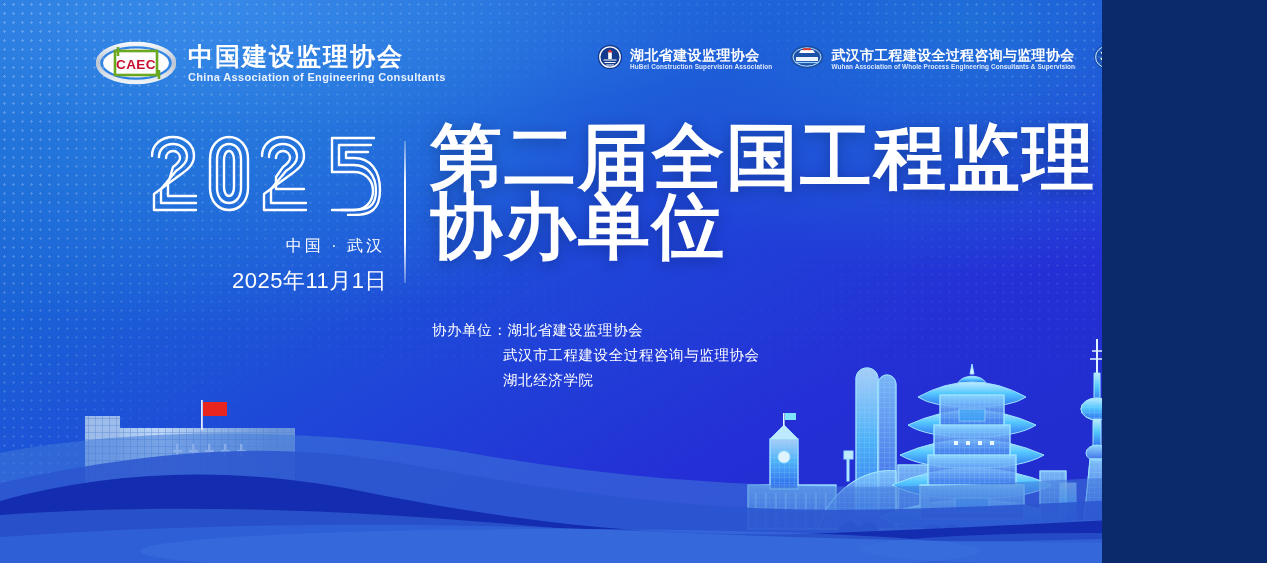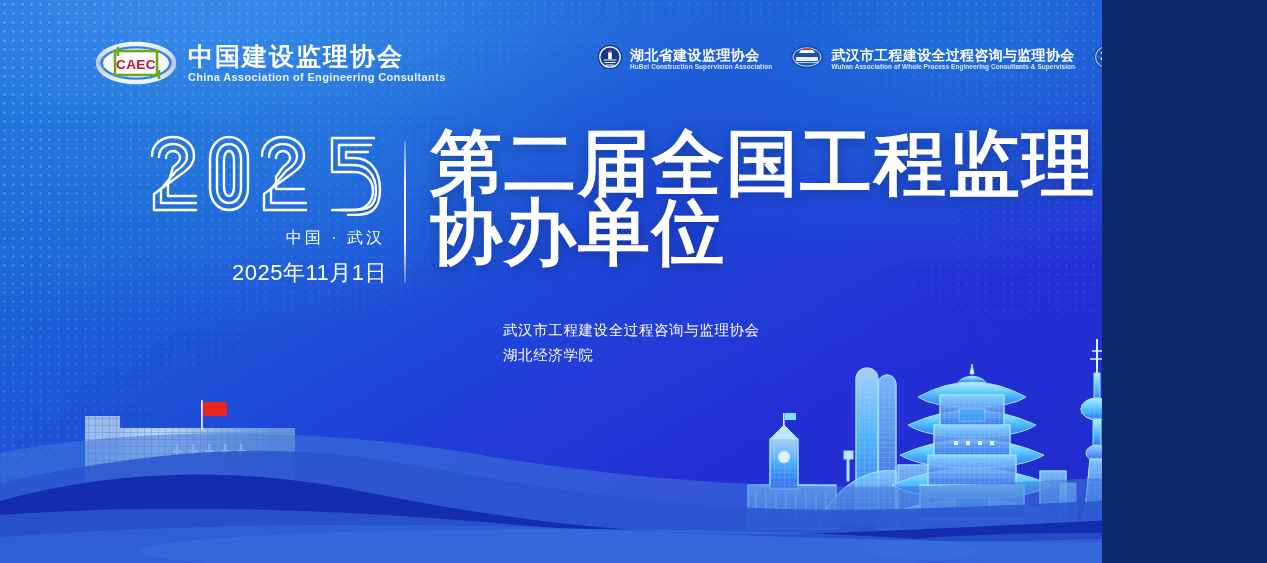--- a/index.html
+++ b/index.html
@@ -58,27 +58,27 @@
   .o1 .org-cn{ font-size:14px; letter-spacing:.4px; }
   .o1 .org-en{ font-size:6.4px; letter-spacing:.15px; }
   .o2 .org-cn{ font-size:14px; letter-spacing:.3px; }
   .o2 .org-en{ font-size:6.4px; letter-spacing:.1px; }
   .o3 .org-cn{ font-size:15px; letter-spacing:1.5px; font-style:italic; }
   .o3 .org-en{ font-size:6.2px; letter-spacing:.3px; }
 
   
   .yearblock{ position:absolute; left:148px; top:132px; width:245px; }
   .year-svg{ display:block; width:234px; height:84px; }
-  .sub1{ color:#fff; font-size:16px; letter-spacing:3px; text-align:right; margin-top:12px; padding-right:8px; }
+  .sub1{ color:#fff; font-size:16px; letter-spacing:3px; text-align:right; margin-top:20px; padding-right:8px; }
   .sub2{ color:#fff; font-size:22px; letter-spacing:.5px; text-align:right; margin-top:9px; padding-right:6px; }
 
   .vline{ position:absolute; left:404px; top:141px; width:2px; height:142px;
           background:linear-gradient(to bottom, rgba(255,255,255,.25), #ffffff 30%, #ffffff 70%, rgba(255,255,255,.25)); }
 
-  .headline{ position:absolute; left:430px; top:129px; }
+  .headline{ position:absolute; left:430px; top:129px;font-family:Liberation Mono, monospace; }
   .hl-line{ color:#fff; font-weight:bold; font-size:72px; line-height:.96; letter-spacing:2px;
             text-shadow:0 3px 14px rgba(6,20,70,.35); }
 
   .orgs{ position:absolute; left:432px; top:318px; color:#fff; font-size:14.5px; line-height:25px; letter-spacing:.6px; }
   .orgs .ind{ padding-left:71px; }
 
   
   .art{ position:absolute; inset:0; pointer-events:none; }
   .art svg{ position:absolute; display:block; }
 </style>
@@ -411,17 +411,20 @@
   </div>
 
   <div class="vline"></div>
 
   <div class="headline">
     <div class="hl-line">第二届全国工程监理</div>
     <div class="hl-line">协办单位</div>
   </div>
 
   <div class="orgs">
+    <div>
+      <span>协办单位：</span><span>湖北省建设监理协会</span>
+    </div>
     <div class="ind">武汉市工程建设全过程咨询与监理协会</div>
     <div class="ind">湖北经济学院</div>
   </div>
 
 </div>
 
 </body></html>

